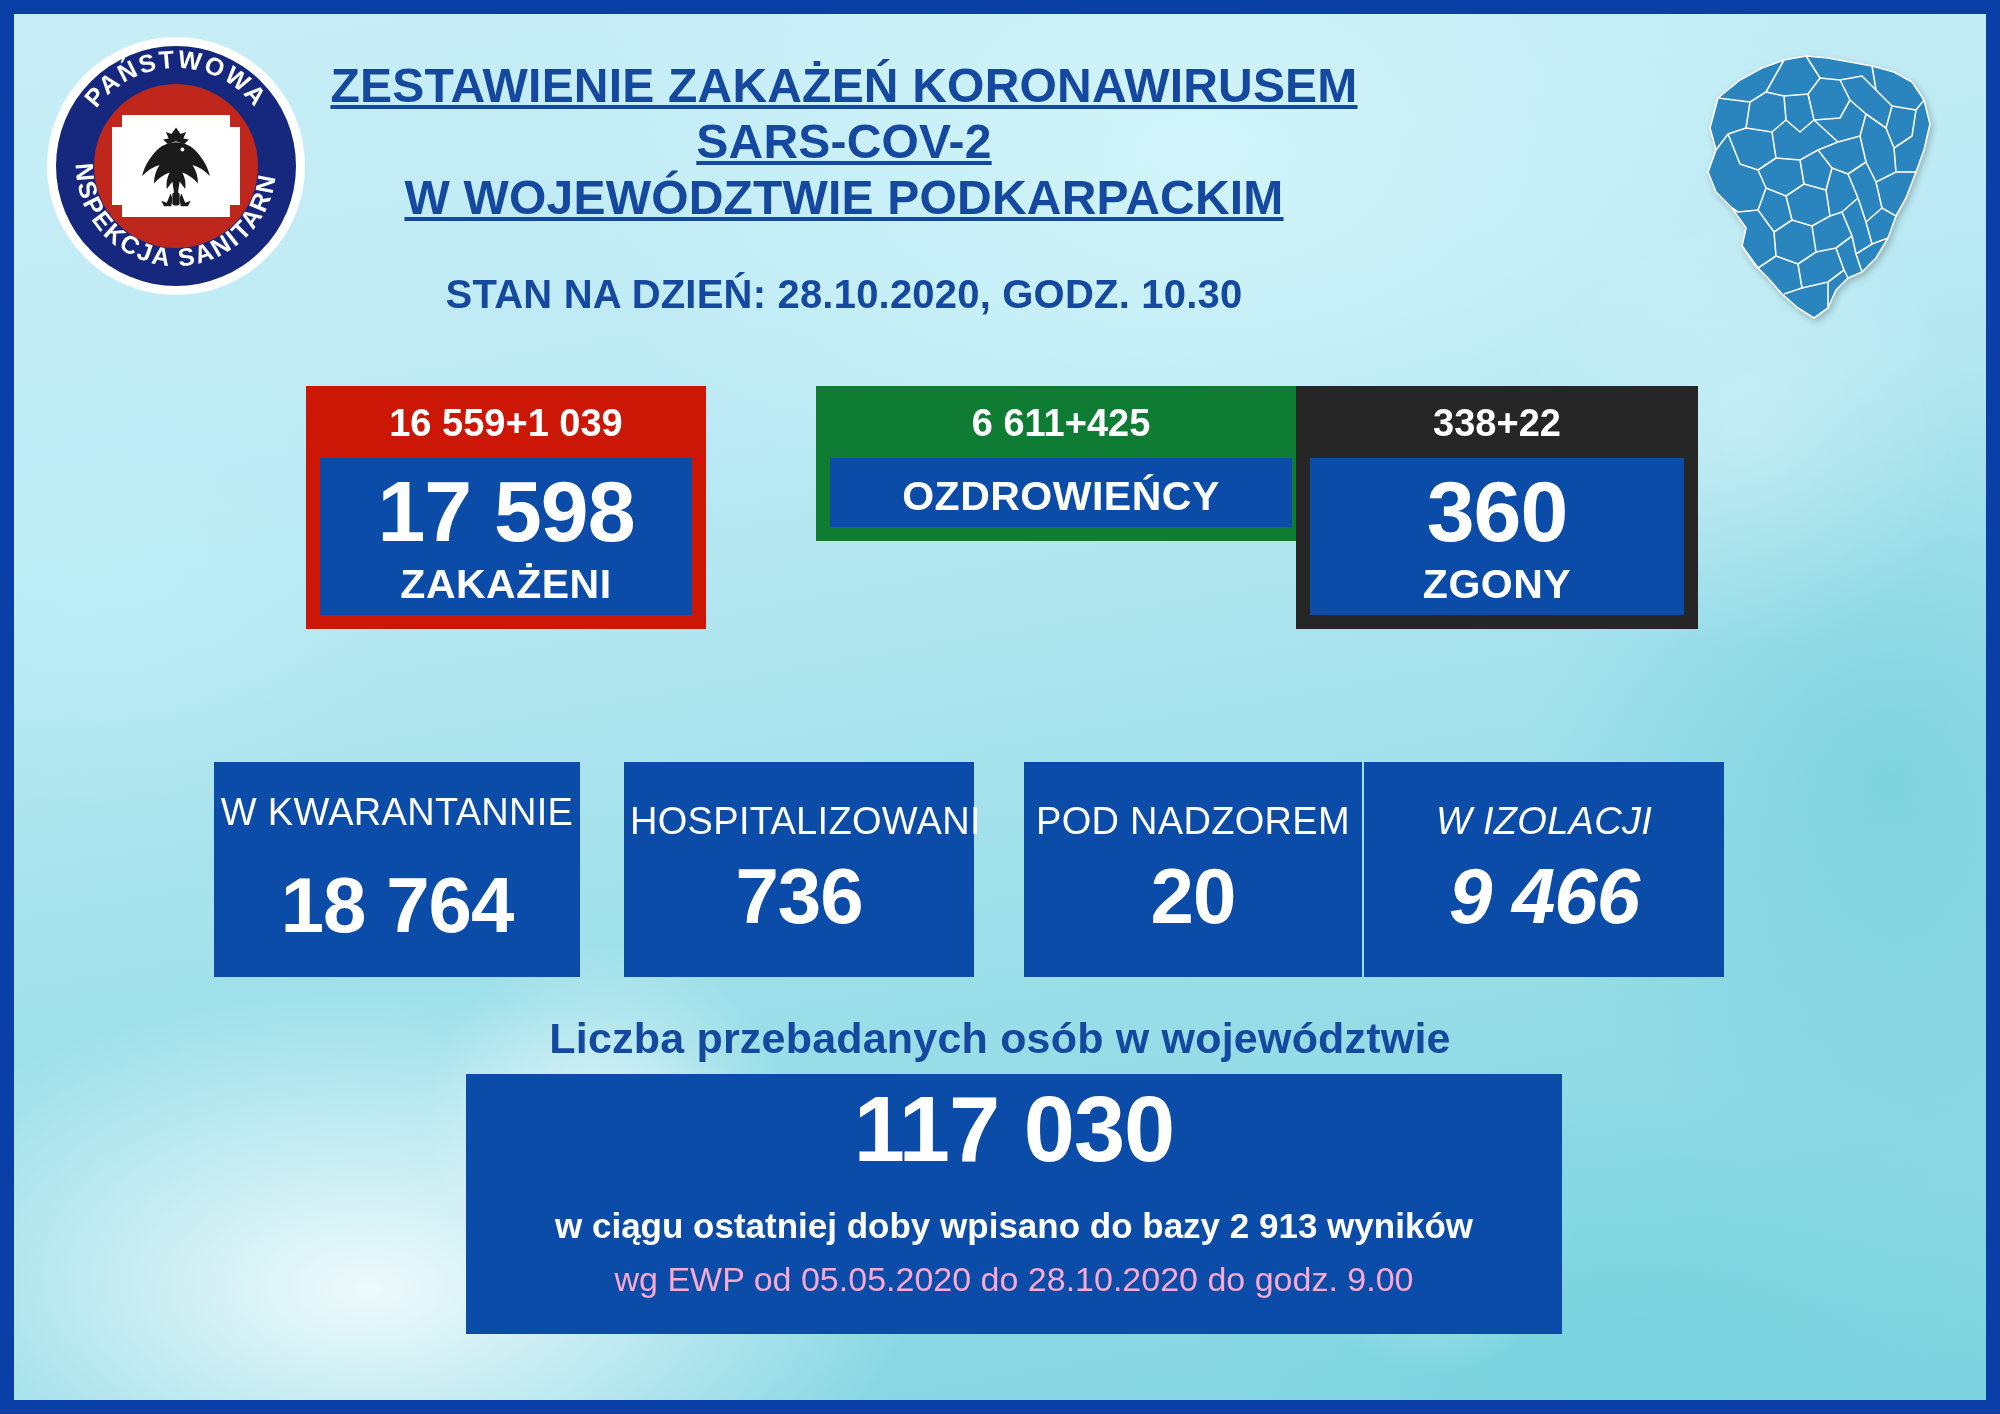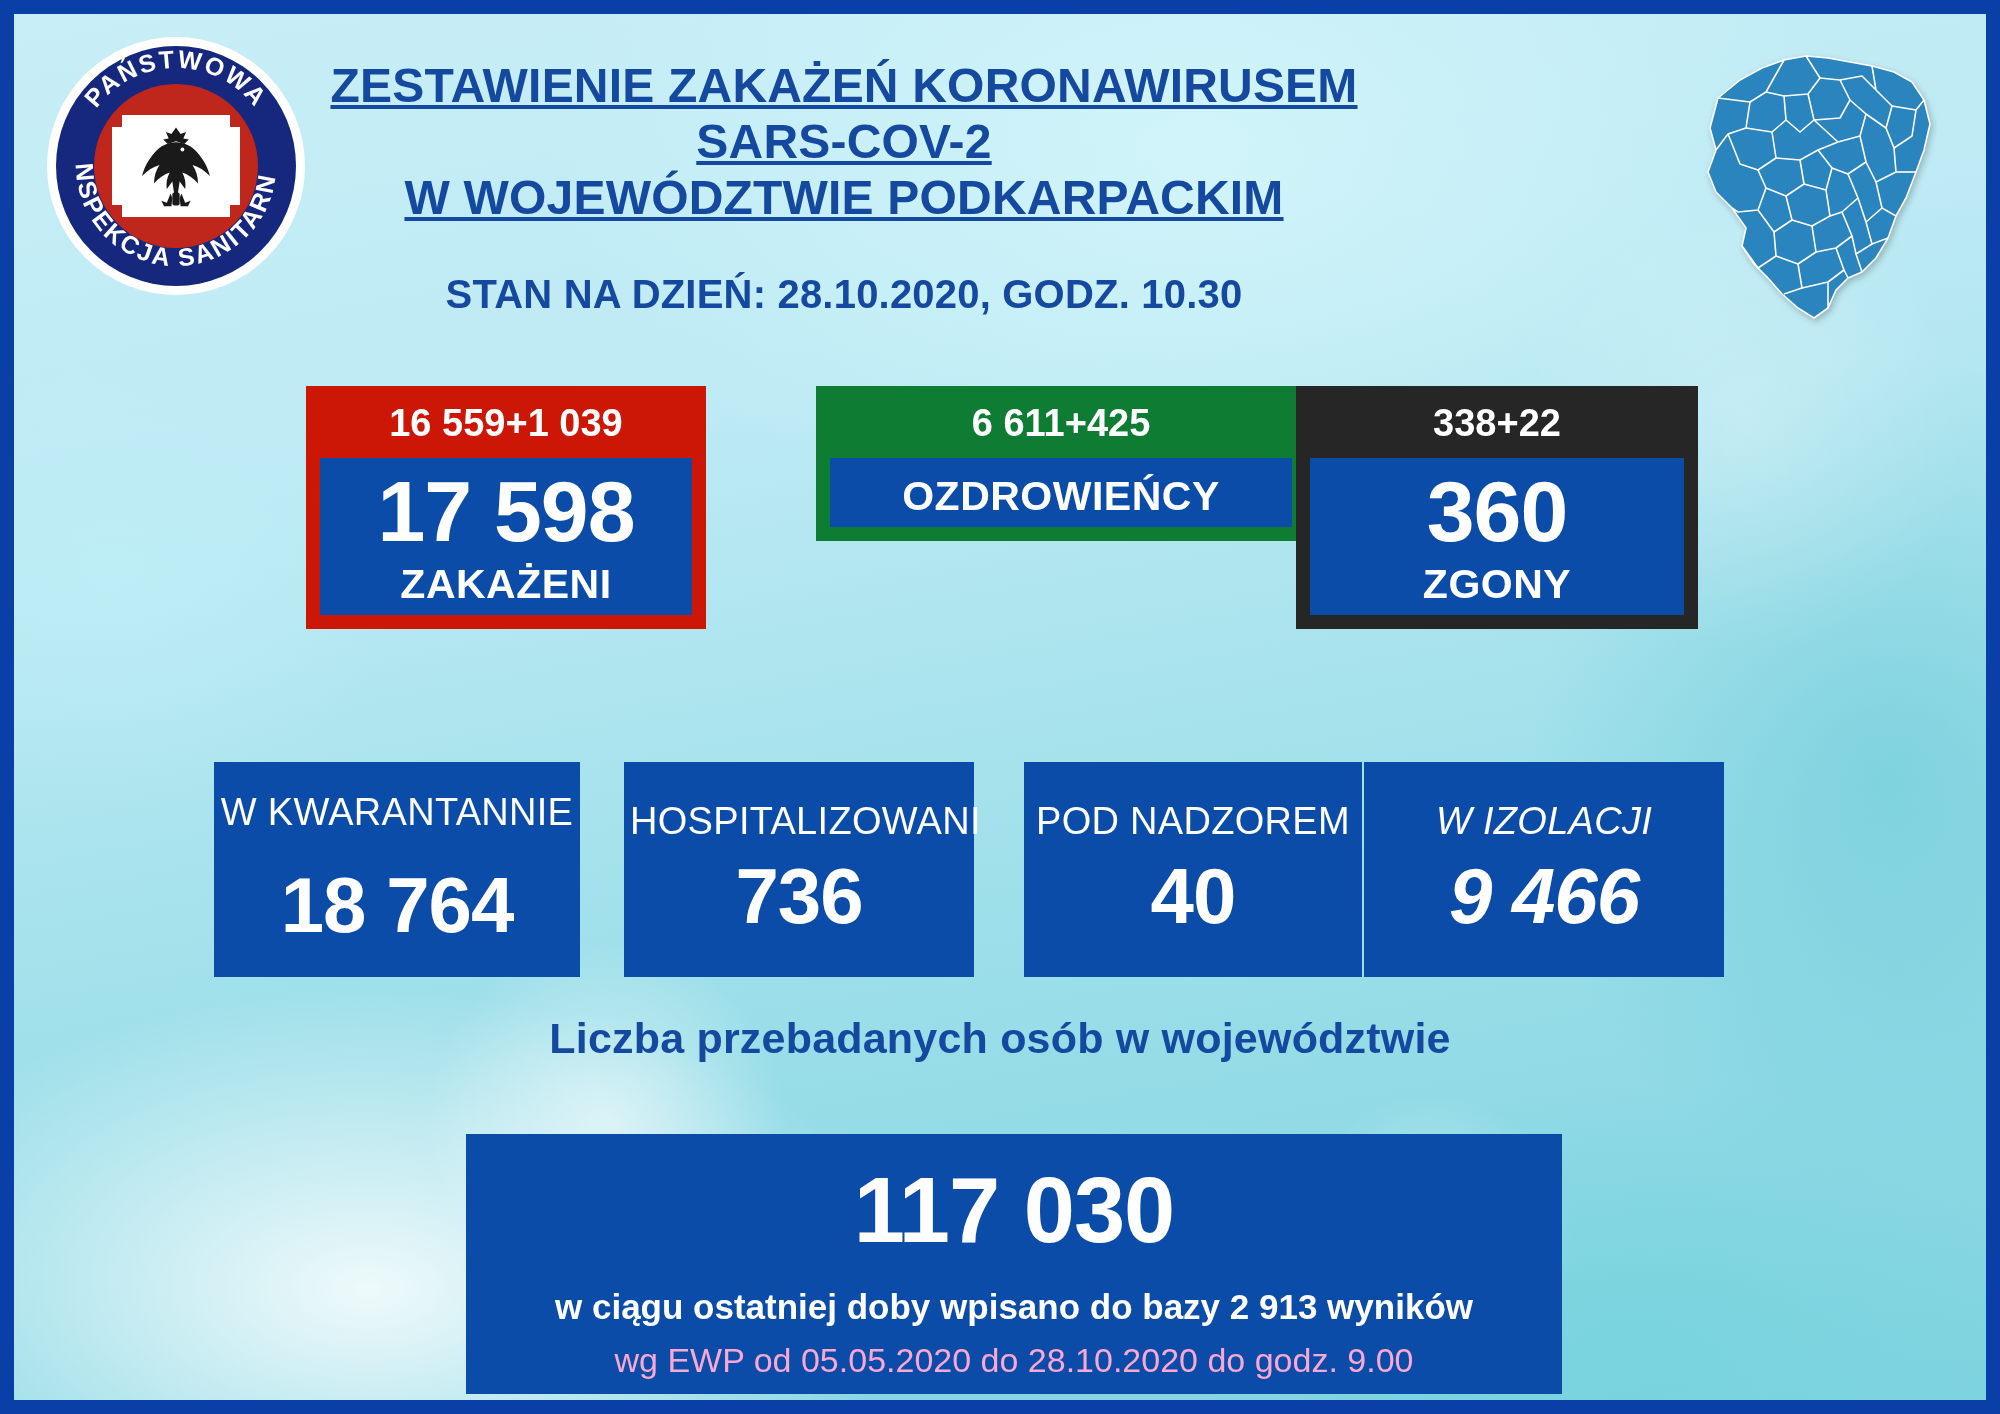--- a/index.html
+++ b/index.html
@@ -74,22 +74,22 @@
   .mini .t{color:#fff;font-size:38px;line-height:1.1;font-weight:normal;letter-spacing:.3px;}
   .mini .v{color:#fff;font-size:78px;font-weight:bold;line-height:1.05;margin-top:14px;letter-spacing:-1px;}
   #mini-quarantine{left:200px;width:366px;height:215px;gap:17px;}
   #mini-hospitalized{left:610px;width:350px;height:215px;}
   #mini-supervision{left:1010px;width:338px;height:215px;}
   #mini-isolation{left:1350px;width:360px;height:215px;font-style:italic;}
 
   
   .tested-label{position:absolute;left:0;top:1000px;width:100%;text-align:center;
         color:#15489f;font-weight:bold;font-size:43px;letter-spacing:.2px;}
-  .tested-box{position:absolute;left:452px;top:1120px;width:1096px;height:260px;
-        background:#0b4ca8;box-sizing:border-box;padding:24px 20px 0;text-align:center;}
+  .tested-box{position:absolute;left:452px;top:1060px;width:1096px;height:260px;
+        background:#0b4ca8;box-sizing:border-box;padding:3px 20px 0;text-align:center;}
   .tested-box .num{color:#fff;font-weight:bold;font-size:92px;line-height:1.15;letter-spacing:-1px;}
   .tested-box .n1{color:#fff;font-weight:bold;font-size:35px;margin-top:22px;line-height:1.2;}
   .tested-box .n2{color:#f9a8d4;font-weight:normal;font-size:34px;margin-top:12px;line-height:1.2;}
 </style>
 </head>
 <body>
 
 <div class="poster">
 <div class="layer">
 
@@ -199,21 +199,21 @@
     <div class="mini" id="mini-quarantine">
       <div class="t">W KWARANTANNIE</div>
       <div class="v">18 764</div>
     </div>
     <div class="mini" id="mini-hospitalized">
       <div class="t">HOSPITALIZOWANI</div>
       <div class="v">736</div>
     </div>
     <div class="mini" id="mini-supervision">
       <div class="t">POD NADZOREM</div>
-      <div class="v">40</div>
+      <div class="v">20</div>
     </div>
     <div class="mini" id="mini-isolation">
       <div class="t">W IZOLACJI</div>
       <div class="v">9 466</div>
     </div>
   </div>
 
   <div class="tested-label">Liczba przebadanych osób w województwie</div>
   <div class="tested-box">
     <div class="num">117 030</div>

